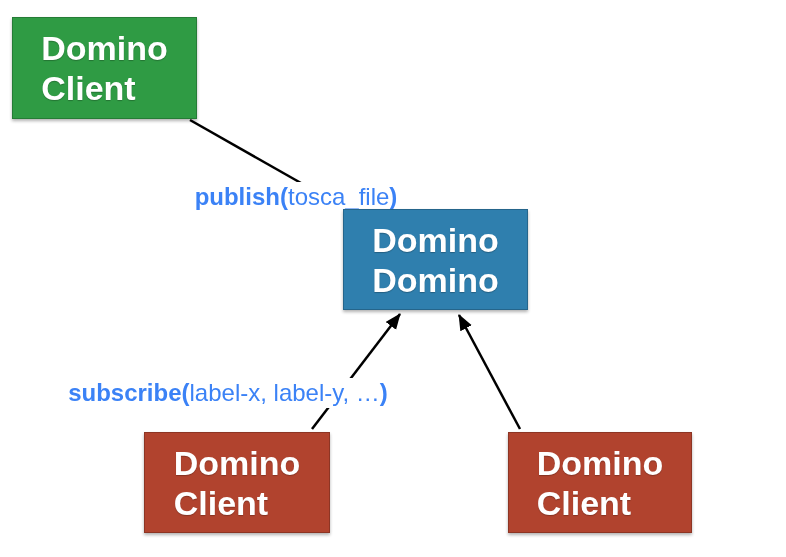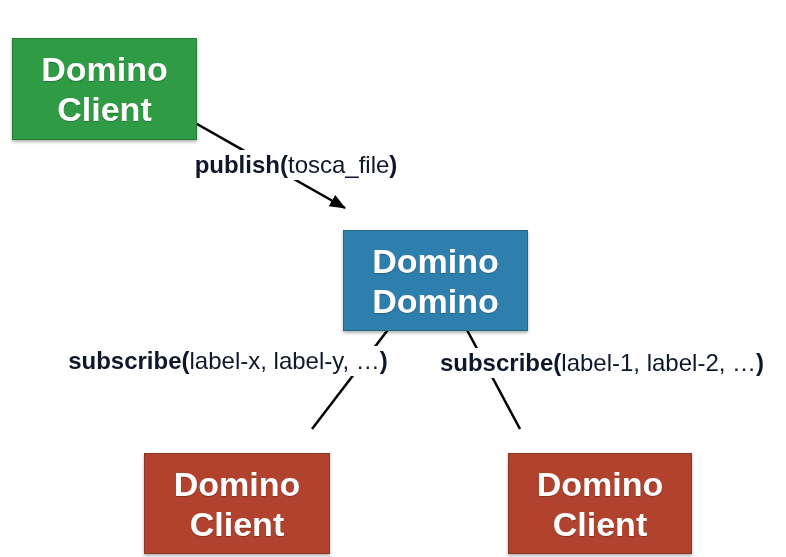--- a/index.html
+++ b/index.html
@@ -26,46 +26,45 @@
   .edge-line {
     stroke: #000000;
     stroke-width: 2.5;
     fill: none;
   }
   .node {
     position: absolute;
     display: flex;
     align-items: center;
     justify-content: center;
-    text-align: center;
     color: #ffffff;
     font-weight: bold;
     font-size: 34px;
     line-height: 40px;
     border: 1px solid rgba(0,0,0,0.2);
     box-shadow: 0 2px 3px rgba(0,0,0,0.3);
     box-sizing: border-box;
     z-index: 3;
     text-shadow: 0 1px 1px rgba(0,0,0,0.25);
-    margin-top: 21px;
   }
   .node-green { background: #2f9b44; }
   .node-blue  { background: #2f7fae; }
   .node-red   { background: #b1432e; }
 
   .edge-label {
     position: absolute;
     transform: translate(-50%, -50%);
     background: #ffffff;
     white-space: nowrap;
     font-size: 24px;
     line-height: 30px;
-    color: #0f172a;
+    color: #3b82f6;
     padding: 0 2px;
     z-index: 2;
+    margin-top: 32px;
   }
   .edge-label .b { font-weight: bold; }
 </style>
 </head>
 <body>
 
 <div class="canvas">
 
   <svg class="edges-svg" viewBox="0 0 786 557">
     <defs>
@@ -79,23 +78,20 @@
   </svg>
 
   <div class="edge-label" style="left:296px; top:165px;">
     <span class="b">publish(</span><span>tosca_file</span><span class="b">)</span>
   </div>
 
   <div class="edge-label" style="left:228px; top:361px;">
     <span class="b">subscribe(</span><span>label-x, label-y, …</span><span class="b">)</span>
   </div>
 
-  <div class="edge-label" style="left:602px; top:363px;">
-    <span class="b">subscribe(</span><span>label-1, label-2, …</span><span class="b">)</span>
-  </div>
 
   <div class="node node-green" style="left:12px; top:17px; width:185px; height:102px;">
     <div>
       <div>Domino</div>
       <div>Client</div>
     </div>
   </div>
 
   <div class="node node-blue" style="left:343px; top:209px; width:185px; height:101px;">
     <div>

